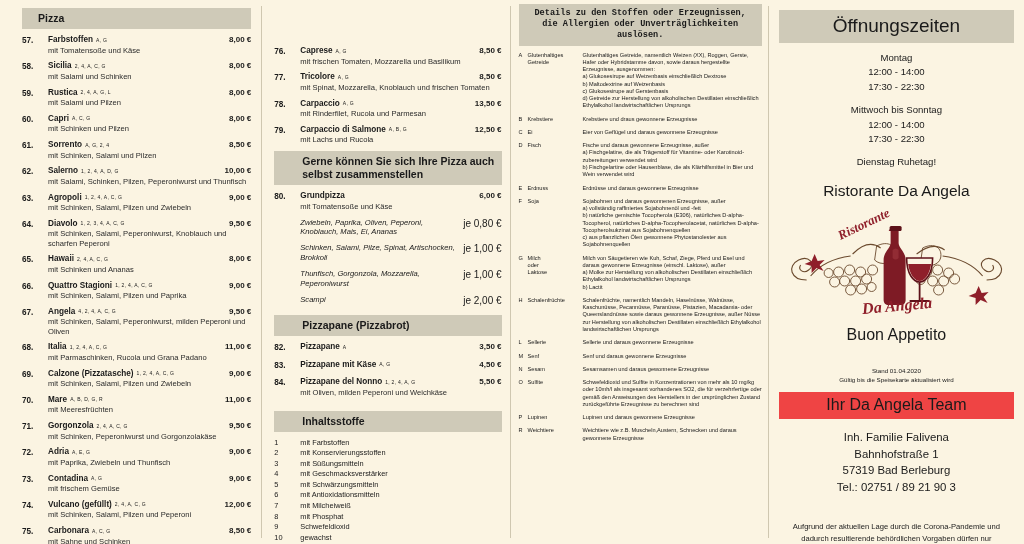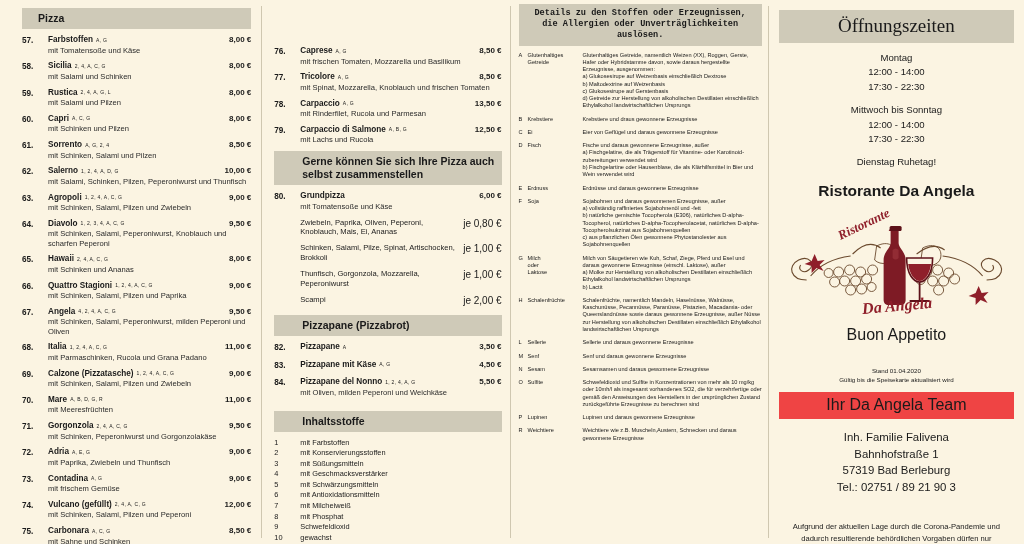--- a/index.html
+++ b/index.html
@@ -34,21 +34,21 @@
   .num{width:26px;flex:none;font-size:8.2px;font-weight:bold;padding-top:1px;}
   .body{flex:1;min-width:0;}
   .nameline{display:flex;align-items:baseline;}
   .nm{font-size:8.2px;font-weight:bold;flex:1;}
   .alg{font-size:5px;font-weight:normal;letter-spacing:.3px;margin-left:3px;position:relative;top:-.4px;}
   .price{font-size:8px;font-weight:bold;flex:none;text-align:right;white-space:nowrap;padding-left:6px;}
   .desc{font-size:7.6px;color:#2a2a2a;margin-top:.5px;}
 
   
   .topping{display:flex;margin-bottom:7px;line-height:1.25;padding-left:26px;}
-  .topping .t-txt{flex:1;font-size:7.6px;}
+  .topping .t-txt{flex:1;font-size:7.6px;font-style:italic;}
   .topping .t-price{font-size:10px;font-weight:normal;white-space:nowrap;padding-left:6px;}
 
   
   .ing{display:flex;font-size:7.4px;line-height:1.42;}
   .ing .i-n{width:26px;flex:none;}
   .ing .i-t{flex:1;}
 
   
   .allergen-title{
     background:#cfcab8;font-weight:bold;font-size:8.6px;text-align:center;
@@ -56,25 +56,25 @@
   }
   .arow{display:flex;margin-bottom:6px;line-height:1.3;}
   .a-l{width:9px;flex:none;font-size:5.6px;}
   .a-k{width:52px;flex:none;font-size:5.6px;padding-right:3px;}
   .a-d{flex:1;font-size:5.6px;}
   .a-k span{display:block;}
 
   
   .titlebar{
     background:#cfcab8;text-align:center;font-size:19px;
-    padding:5px 4px 6px;margin:6px 4px 8px;font-family:Liberation Serif, serif;
+    padding:5px 4px 6px;margin:6px 4px 8px;
   }
   .hours{text-align:center;font-size:9.6px;line-height:1.5;}
   .hours .gap{height:9px;}
-  .rname{text-align:center;font-size:15.5px;margin-top:12px;margin-bottom:10px;font-weight:bold;}
+  .rname{text-align:center;font-size:15.5px;margin-top:12px;margin-bottom:10px;}
   .logo{width:100%;height:112px;margin:2px 0 4px;display:block;}
   .buon{text-align:center;font-size:16px;margin:2px 0 22px;}
   .stand{text-align:center;font-size:6.2px;line-height:1.5;margin-bottom:8px;}
   .teambar{
     background:#ef4444;text-align:center;font-size:16px;
     padding:4px 4px 5px;margin:0 4px 10px;
   }
   .addr{text-align:center;font-size:11.4px;line-height:1.45;}
   .corona{text-align:center;font-size:7.6px;line-height:1.5;margin-top:26px;padding:0 10px;}
 </style>

